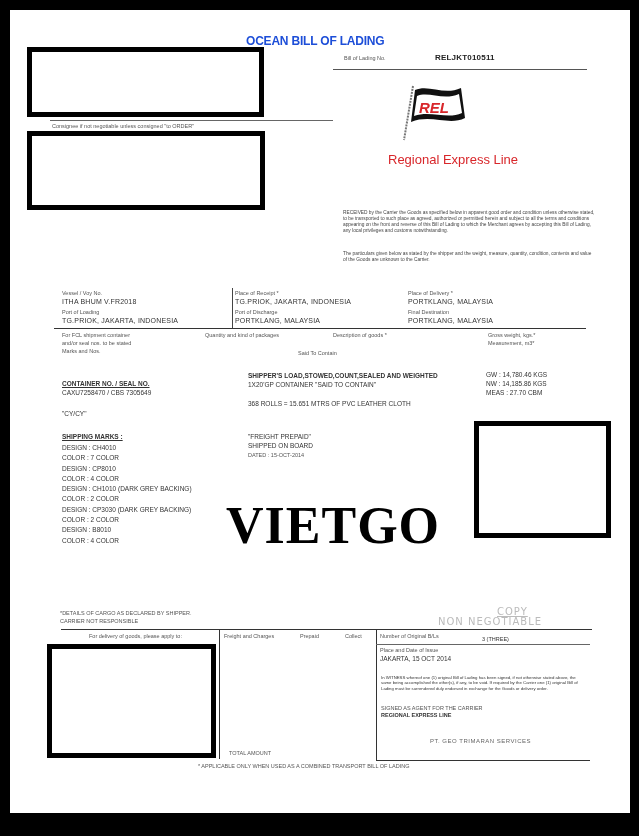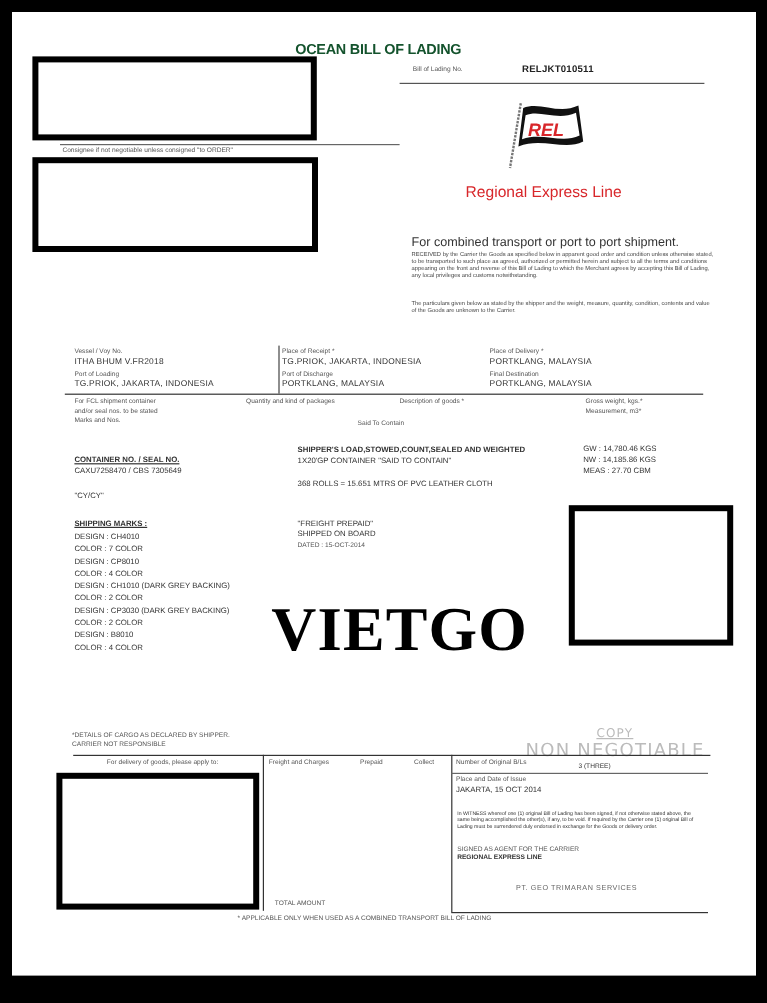--- a/index.html
+++ b/index.html
@@ -8,21 +8,21 @@
   .page { position:absolute; left:10px; top:10px; width:620px; height:803px; background:#fff; }
   .abs { position:absolute; }
   .redact { position:absolute; background:#fff; border:5px solid #000; box-sizing:border-box; }
   .tiny { font-size:5.5px; color:#555; white-space:nowrap; }
   .small { font-size:6.5px; color:#333; white-space:nowrap; }
   .val { font-size:7px; color:#333; white-space:nowrap; letter-spacing:0.2px;text-align:right; }
   .bold { font-weight:bold; }
   .uline { text-decoration:underline; }
   .hline { position:absolute; height:1px; background:#444; }
   .vline { position:absolute; width:1px; background:#444; }
-  .title { font-size:12px; font-weight:bold; color:#14532d; letter-spacing:-0.2px; }
+  .title { font-size:12px; font-weight:bold; color:#1d4ed8; letter-spacing:-0.2px; }
   .para { font-size:4.8px; line-height:6px; color:#444; white-space:normal; }
   .watermark { font-family:"Liberation Serif", serif; font-weight:bold; font-size:52px; color:#000; letter-spacing:1px; }
   .copy { font-family:"DejaVu Sans", sans-serif; color:#bbb; letter-spacing:1px; white-space:nowrap; }
   .list-line { display:block; }
 </style>
 </head>
 <body>
 
 <div class="page">
 
@@ -33,31 +33,30 @@
   <div class="redact" style="left:464px; top:411px; width:137px; height:117px;"></div>
   <div class="redact" style="left:37px; top:634px; width:169px; height:114px;"></div>
 
   <div class="abs tiny" style="left:334px; top:45px;">Bill of Lading No.</div>
   <div class="abs val bold" style="left:425px; top:43px; font-size:8px; color:#222;">RELJKT010511</div>
   <div class="hline" style="left:323px; top:59px; width:254px; background:#555;"></div>
 
   <div class="hline" style="left:40px; top:110px; width:283px; background:#666;"></div>
   <div class="abs tiny" style="left:42px; top:113px;">Consignee if not negotiable unless consigned "to ORDER"</div>
 
-  <div class="abs" style="left:410px; top:72px; width:80px; height:60px;">
+  <div class="abs" style="left:389px; top:72px; width:80px; height:60px;">
     <svg width="80" height="60" viewBox="0 0 80 60">
       <line x1="14" y1="4" x2="5" y2="58" stroke="#777" stroke-width="2" stroke-dasharray="2,1"></line>
       <path d="M16 8 C30 2, 45 14, 62 6 L66 36 C50 44, 32 32, 12 40 Z" fill="#111"></path>
       <path d="M18 14 C30 9, 44 19, 60 12 L63 31 C48 38, 32 28, 15 34 Z" fill="#fff"></path>
       <text x="20" y="31" font-family="Liberation Sans, sans-serif" font-weight="bold" font-style="italic" font-size="15" fill="#d8262a">REL</text>
     </svg>
   </div>
   <div class="abs" style="left:378px; top:142px; font-size:13px; color:#d8262a;">Regional Express Line</div>
 
-  <div class="abs" style="left:333px; top:186px; font-size:10.5px; color:#333; white-space:nowrap;">For combined transport or port to port shipment.</div>
   <div class="abs para" style="left:333px; top:200px; width:252px;">RECEIVED by the Carrier the Goods as specified below in apparent good order and condition unless otherwise stated, to be transported to such place as agreed, authorized or permitted herein and subject to all the terms and conditions appearing on the front and reverse of this Bill of Lading to which the Merchant agrees by accepting this Bill of Lading, any local privileges and customs notwithstanding.</div>
   <div class="abs para" style="left:333px; top:241px; width:252px;">The particulars given below as stated by the shipper and the weight, measure, quantity, condition, contents and value of the Goods are unknown to the Carrier.</div>
 
   <div class="abs tiny" style="left:52px; top:280px;">Vessel / Voy No.</div>
   <div class="abs val" style="left:52px; top:288px;">ITHA BHUM V.FR2018</div>
   <div class="abs tiny" style="left:52px; top:299px;">Port of Loading</div>
   <div class="abs val" style="left:52px; top:307px;">TG.PRIOK, JAKARTA, INDONESIA</div>
 
   <div class="vline" style="left:222px; top:278px; height:40px;"></div>
   <div class="abs tiny" style="left:225px; top:280px;">Place of Receipt *</div>
@@ -110,21 +109,21 @@
     <span class="list-line">DESIGN : B8010</span>
     <span class="list-line">COLOR : 4 COLOR</span>
   </div>
 
   <div class="abs watermark" style="left:216px; top:486px;font-family:Liberation Serif, serif;">VIETGO</div>
 
   <div class="abs tiny" style="left:50px; top:600px;">*DETAILS OF CARGO AS DECLARED BY SHIPPER.</div>
   <div class="abs tiny" style="left:50px; top:608px;">CARRIER NOT RESPONSIBLE</div>
 
   <div class="abs copy" style="left:487px; top:596px; font-size:10px;text-decoration:underline;">COPY</div>
-  <div class="abs copy" style="left:428px; top:606px; font-size:15px;">NON NEGOTIABLE</div>
+  <div class="abs copy" style="left:428px; top:606px; font-size:10px;">NON NEGOTIABLE</div>
 
   <div class="hline" style="left:51px; top:619px; width:531px; background:#333;"></div>
 
   <div class="abs tiny" style="left:79px; top:623px;">For delivery of goods, please apply to:</div>
   <div class="vline" style="left:209px; top:619px; height:130px; background:#333;"></div>
   <div class="abs tiny" style="left:214px; top:623px;">Freight and Charges</div>
   <div class="abs tiny" style="left:290px; top:623px;">Prepaid</div>
   <div class="abs tiny" style="left:335px; top:623px;">Collect</div>
   <div class="abs tiny" style="left:219px; top:740px;">TOTAL AMOUNT</div>
 

